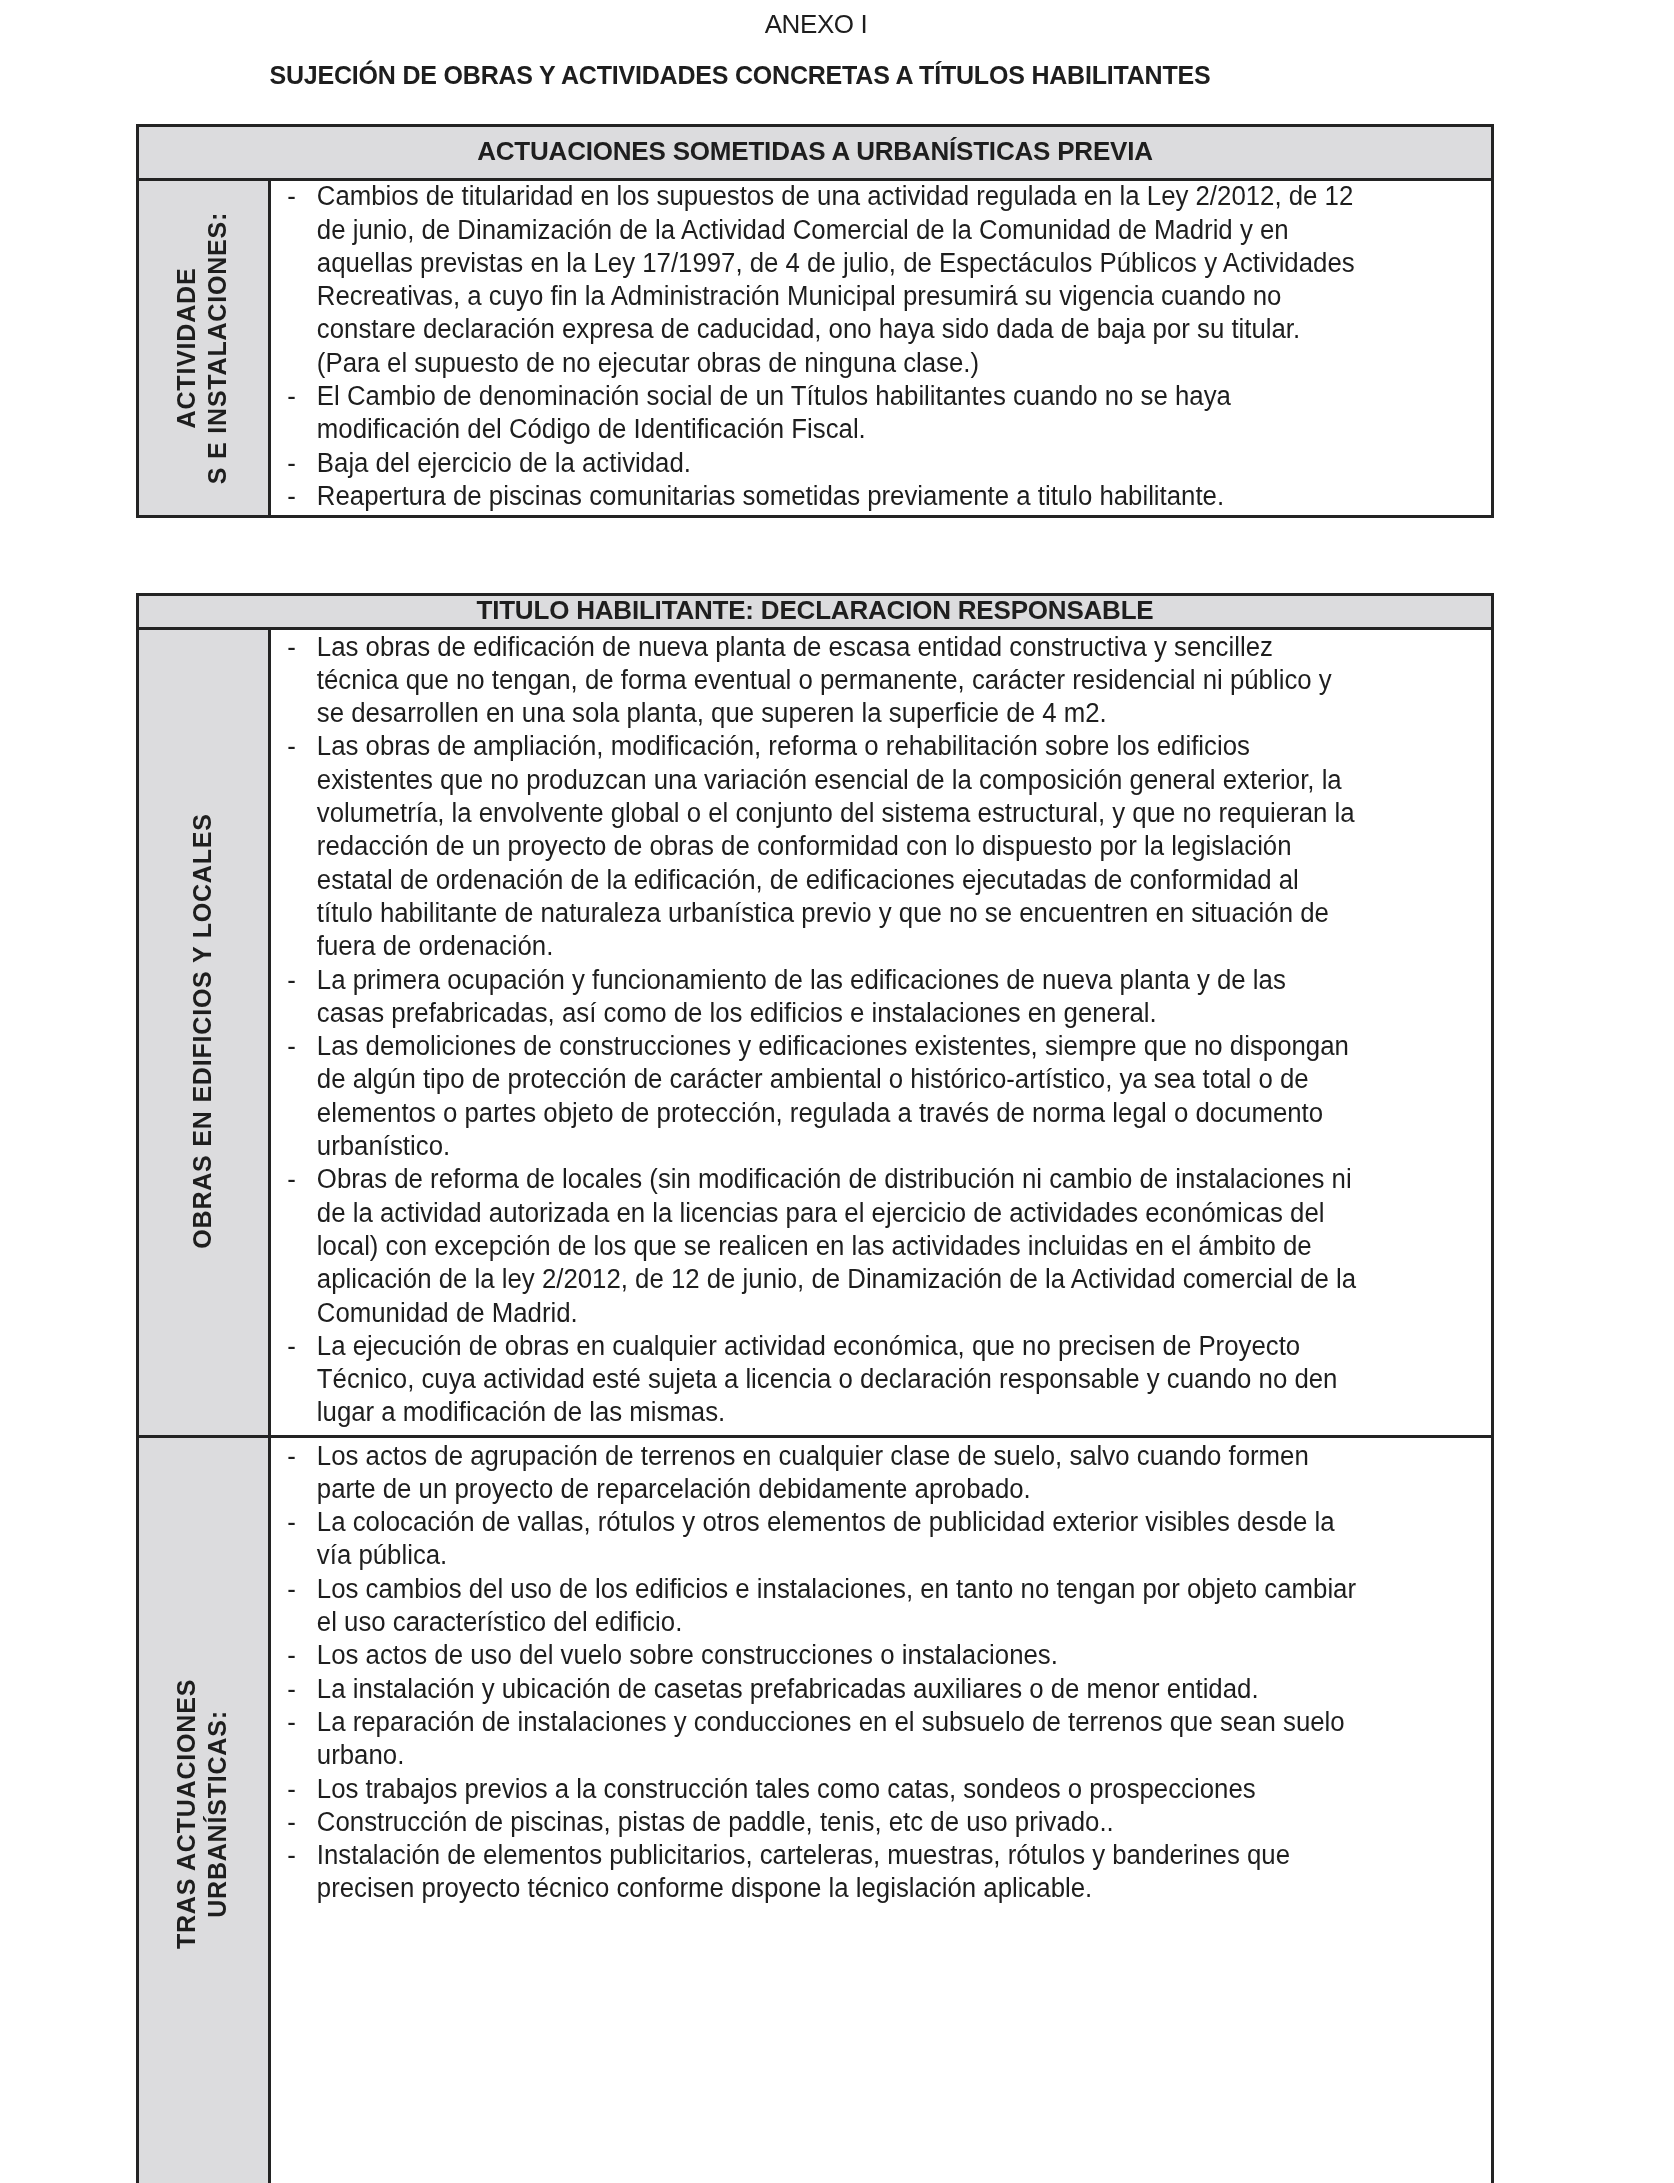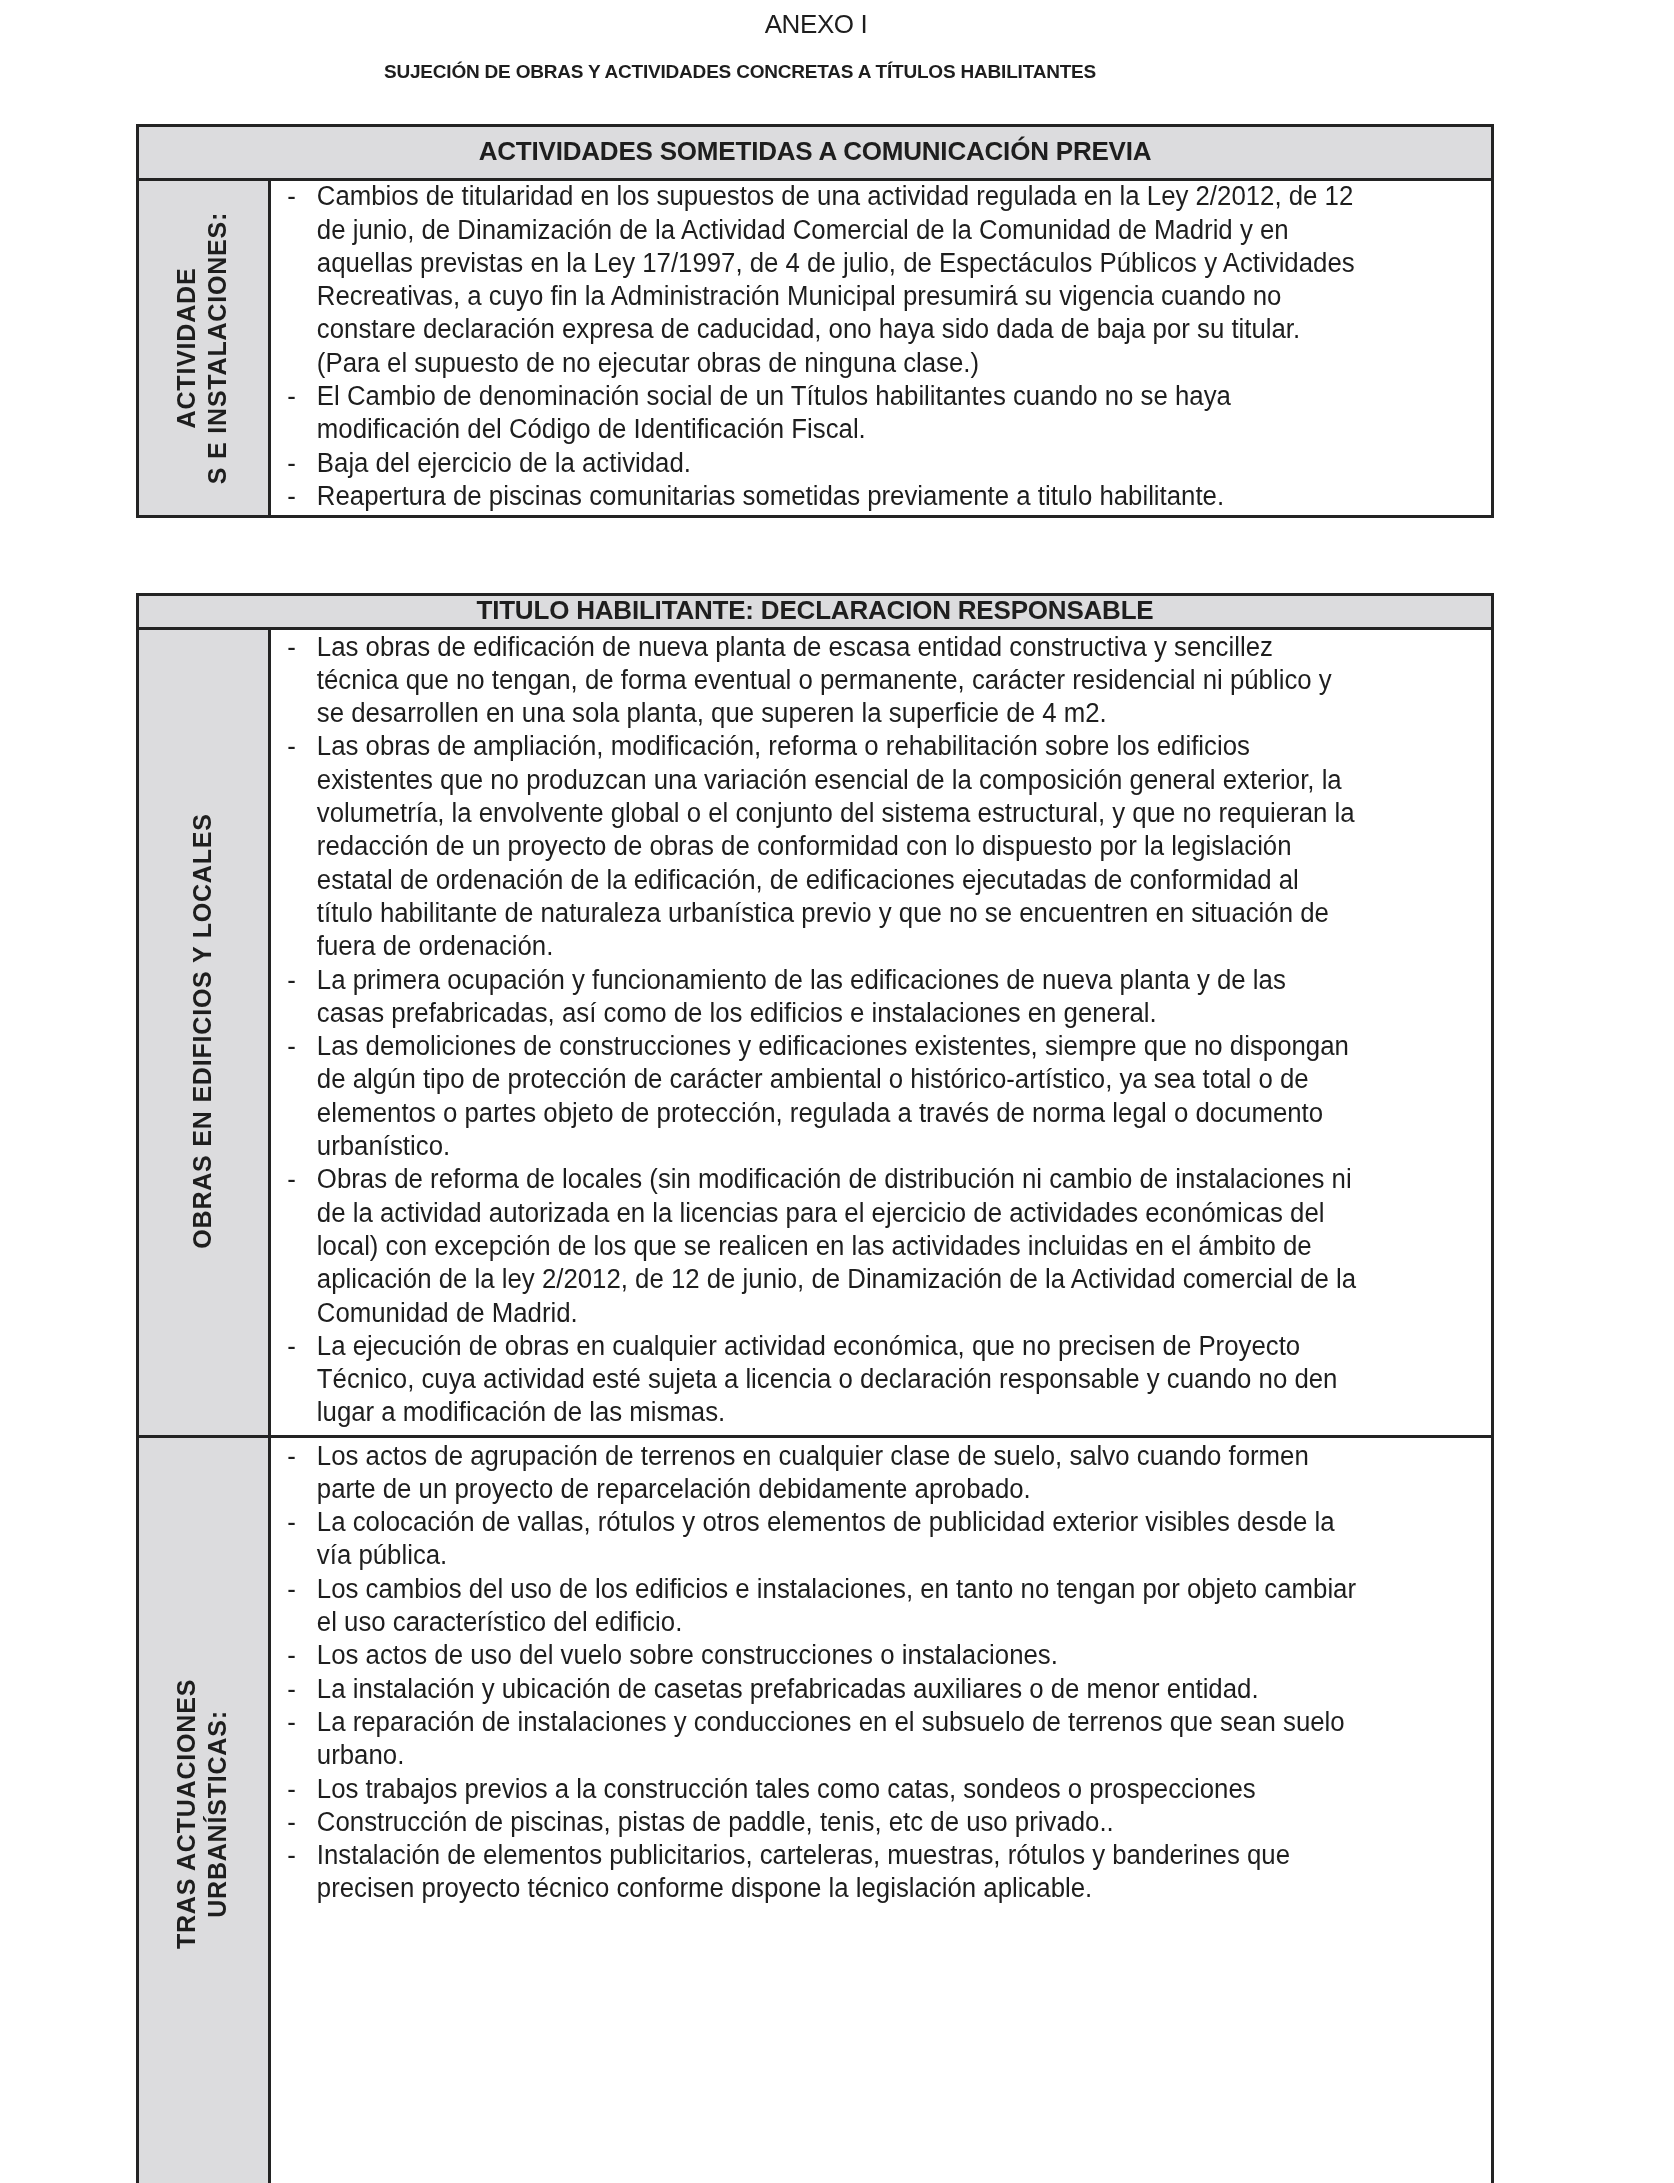--- a/index.html
+++ b/index.html
@@ -6,21 +6,21 @@
   body {
     width: 1675px; height: 2183px; position: relative; overflow: hidden;
     font-family: "Liberation Sans", sans-serif; color: #1e1e1e;
   }
   .annex-title {
     position: absolute; left: 0; top: 9.2px; width: 1632px; text-align: center;
     font-size: 26px; letter-spacing: -0.4px;
   }
   .doc-title {
     position: absolute; left: 0; top: 61px; width: 1480px; text-align: center;
-    font-size: 19px; font-weight: bold; letter-spacing: -0.2px;
+    font-size: 25px; font-weight: bold; letter-spacing: -0.2px;
   }
   .tbl { position: absolute; left: 136px; width: 1358px; box-sizing: border-box; }
   .tbl-border { position: absolute; inset: 0; border: 3.8px solid #232323; box-sizing: border-box; pointer-events: none; z-index: 3; }
   .tbl-header {
     position: absolute; left: 0; right: 0; top: 0; background: #dcdcde;
     border-bottom: 3.8px solid #232323; box-sizing: border-box;
     display: flex; align-items: center; justify-content: center;
     font-weight: bold; font-size: 26px; letter-spacing: -0.2px; z-index: 2;
   }
   .section { position: absolute; left: 0; right: 0; box-sizing: border-box; }
@@ -46,21 +46,21 @@
   .txt { position: absolute; left: 48px; }
 </style>
 </head>
 <body>
 
 <div class="annex-title">ANEXO I</div>
 <div class="doc-title">SUJECIÓN DE OBRAS Y ACTIVIDADES CONCRETAS A TÍTULOS HABILITANTES</div>
 
 <div class="tbl" style="top:124px; height:394px;">
   <div class="tbl-border"></div>
-  <div class="tbl-header" style="height:57px;">ACTIVIDADES SOMETIDAS A  COMUNICACIÓN PREVIA</div>
+  <div class="tbl-header" style="height:57px;">ACTUACIONES SOMETIDAS A  URBANÍSTICAS PREVIA</div>
   <div class="section" style="top:54px; bottom:0;">
     <div class="label-col">
       <div class="vlabel">
           <span class="ln">ACTIVIDADE</span>
           <span class="ln">S E INSTALACIONES:</span>
         </div>
     </div>
     <div class="content">
         <div>
           <div class="line" style="top: 2.3px; width: 100%;">

